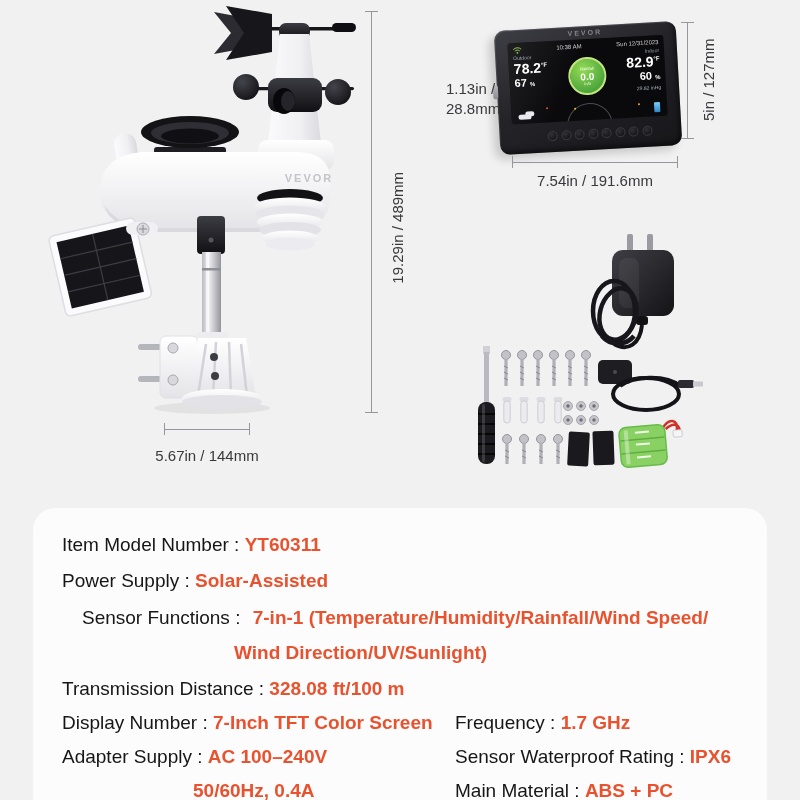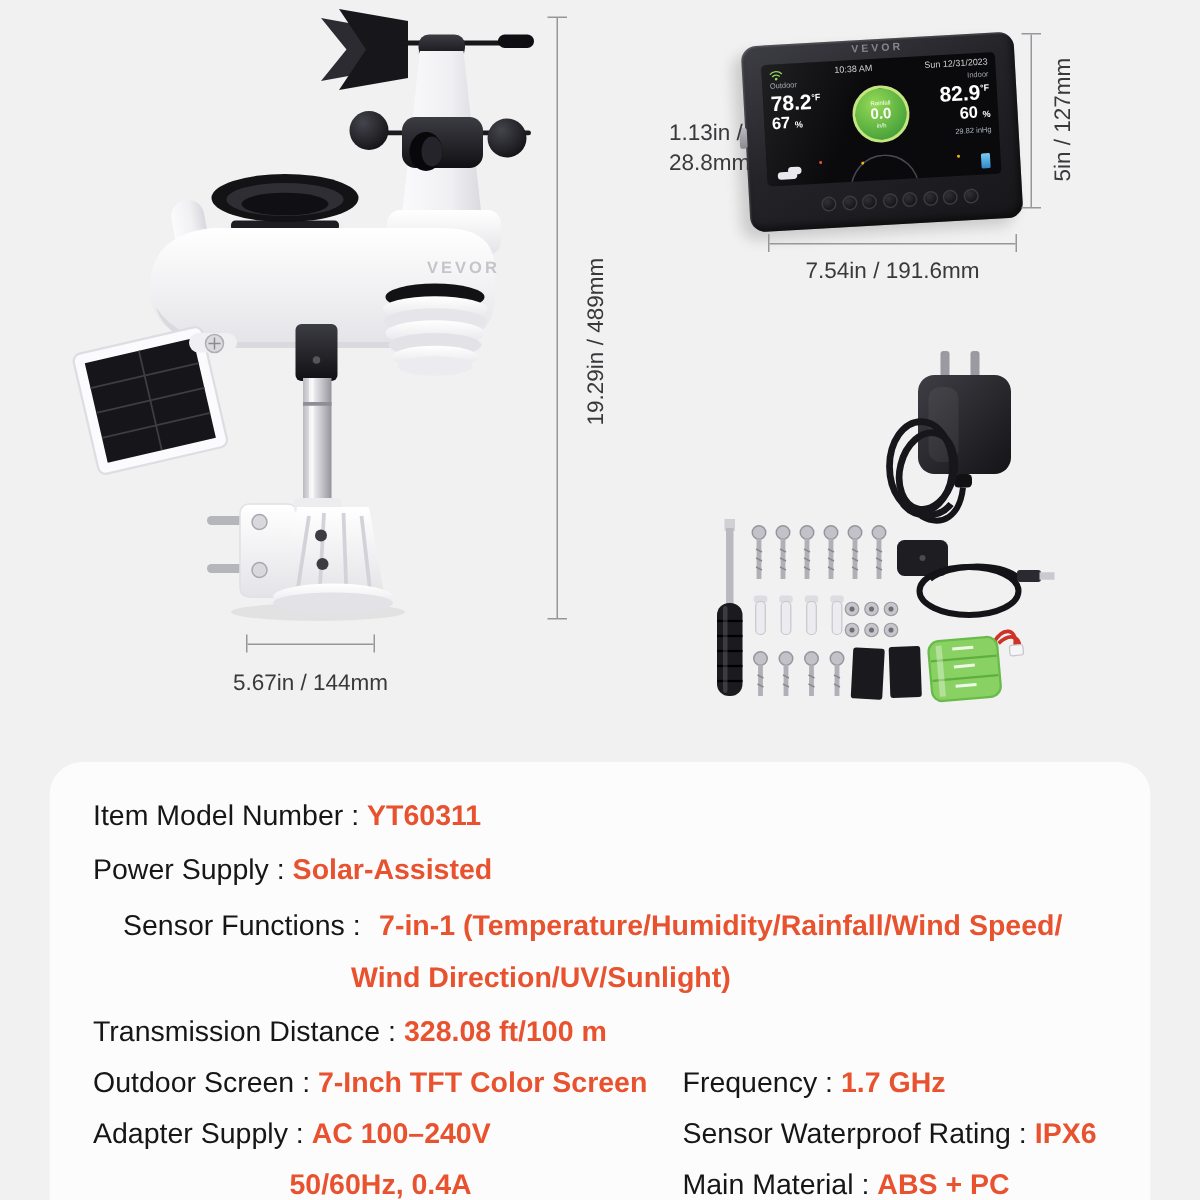--- a/index.html
+++ b/index.html
@@ -464,21 +464,21 @@
     </div>
     <div class="spec-line" style="left:201px;top:134px;">
       <span class="sv">Wind Direction/UV/Sunlight)</span>
     </div>
 
     <div class="spec-line" style="left:29px;top:170px;text-align:right;">
       <span>Transmission Distance</span><span> : </span><span class="sv">328.08 ft/100 m</span>
     </div>
 
     <div class="spec-line" style="left:29px;top:204px;">
-      <span>Outdoor Screen</span><span> : </span><span class="sv">7-Inch TFT Color Screen</span>
+      <span>Display Number</span><span> : </span><span class="sv">7-Inch TFT Color Screen</span>
     </div>
     <div class="spec-line" style="left:422px;top:204px;">
       <span>Frequency</span><span> : </span><span class="sv">1.7 GHz</span>
     </div>
 
     <div class="spec-line" style="left:29px;top:238px;">
       <span>Adapter Supply</span><span> : </span><span class="sv">AC 100–240V</span>
     </div>
     <div class="spec-line" style="left:422px;top:238px;">
       <span>Sensor Waterproof Rating</span><span> : </span><span class="sv">IPX6</span>

